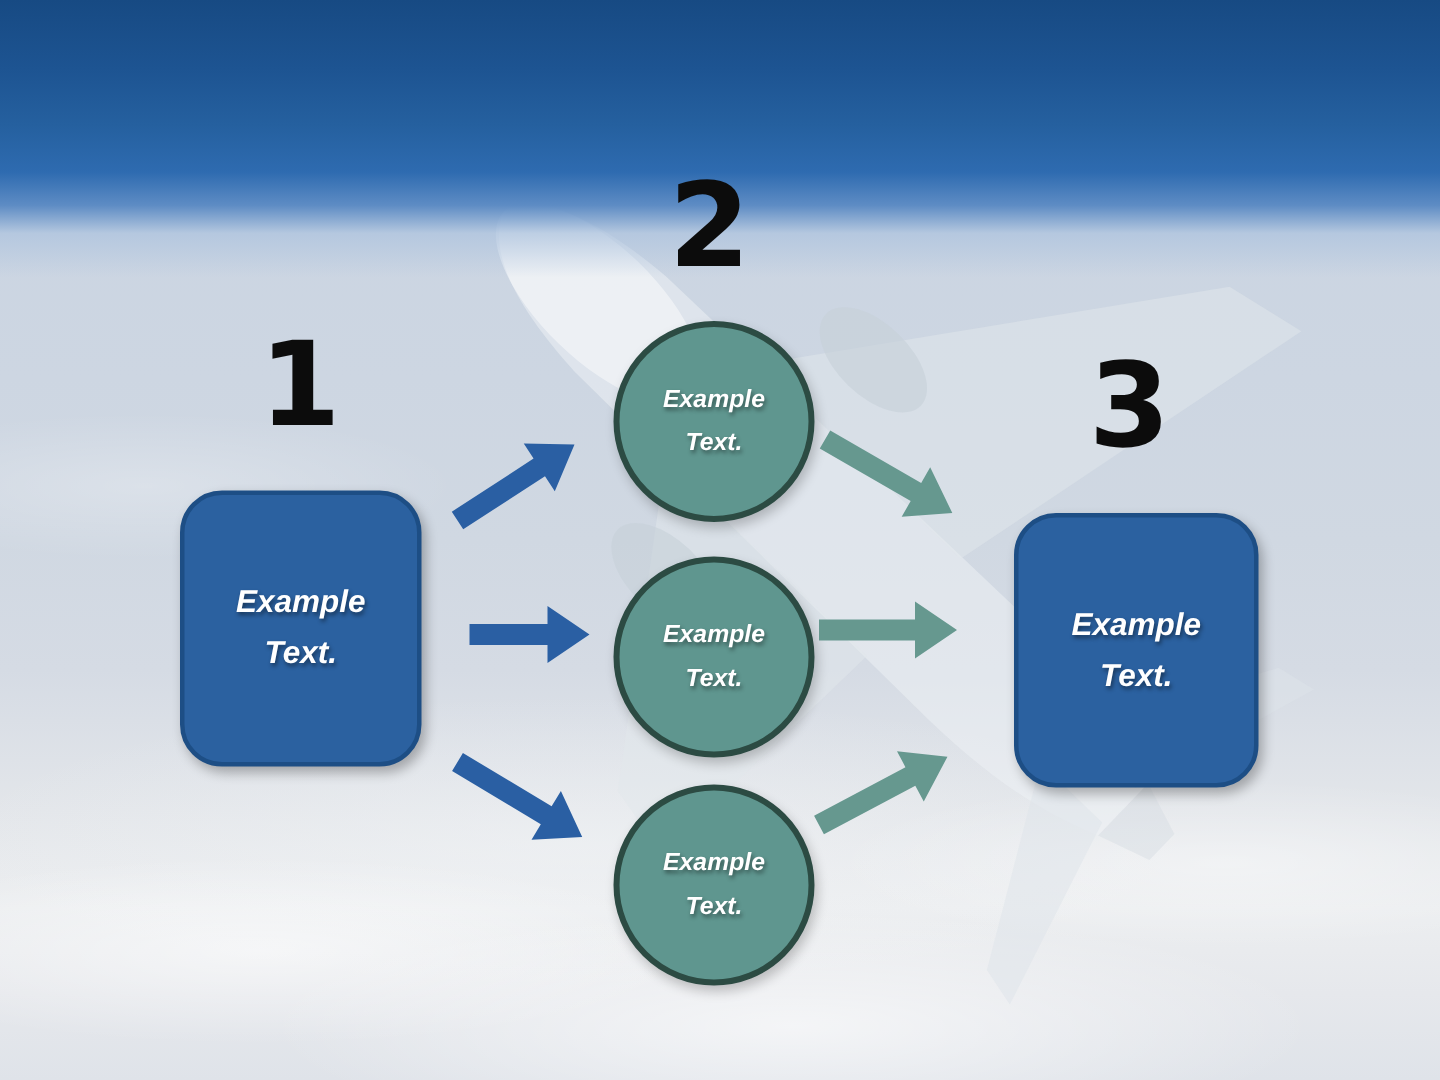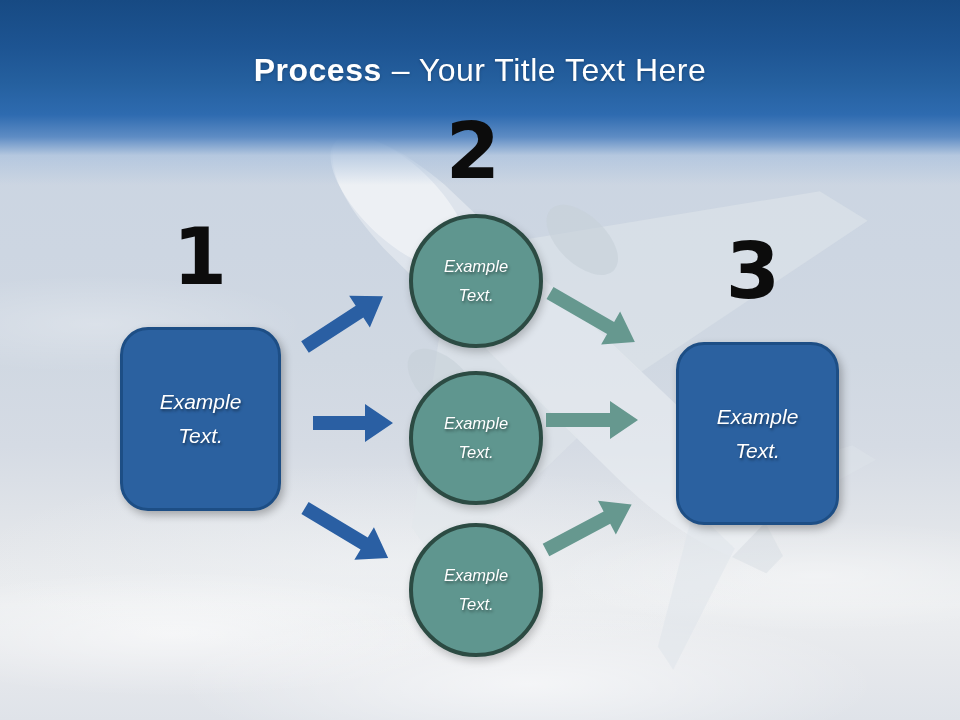--- a/index.html
+++ b/index.html
@@ -39,21 +39,21 @@
   .num2{left:438px;top:112px;width:70px;text-align:center;}
   .num3{left:718px;top:232px;width:70px;text-align:center;}
   .box{
     position:absolute;border:3px solid;border-radius:28px;
     display:flex;align-items:center;justify-content:center;
     box-shadow:3px 4px 8px rgba(0,0,0,.28);
   }
   .box-left{left:120px;top:327px;width:155px;height:178px;}
   .box-right{left:676px;top:342px;width:157px;height:177px;}
   .shape-label{
-    color:#fff;font-weight:400;font-style:italic;text-align:center;
+    color:#fff;font-weight:700;font-style:italic;text-align:center;
     text-shadow:1px 2px 3px rgba(0,0,0,.45);
   }
   .box .shape-label{font-size:21px;line-height:1.6;width:118px;}
   .circle{
     position:absolute;width:126px;height:126px;border-radius:50%;
     border:4px solid;display:flex;align-items:center;justify-content:center;
     box-shadow:2px 4px 8px rgba(0,0,0,.22);
   }
   .circle .shape-label{font-size:16.5px;line-height:1.75;width:100px;}
   .circle1{left:409px;top:214px;}
@@ -77,23 +77,20 @@
       <ellipse cx="100" cy="-42" rx="24" ry="44" fill="#c6d0d8" fill-opacity="0.6"></ellipse>
       <ellipse cx="-100" cy="-42" rx="24" ry="44" fill="#c6d0d8" fill-opacity="0.6"></ellipse>
       <path d="M16,225 L140,295 L146,322 L16,282 Z" fill="#dde4e9" fill-opacity="0.5"></path>
       <path d="M-16,225 L-140,295 L-146,322 L-16,282 Z" fill="#dde4e9" fill-opacity="0.5"></path>
       <path d="M-24,286 L24,286 L12,322 L-12,322 Z" fill="#d4dce2" fill-opacity="0.45"></path>
     </g>
   </svg>
 
   <div class="header"></div>
 
-  <div class="title" style="color: rgb(255, 255, 255);">
-    <span class="t-bold">Process</span><span class="t-rest">– Your Title Text Here</span>
-  </div>
 
   <div class="step-number num1" style="color: rgb(12, 12, 12);">1</div>
   <div class="step-number num2" style="color: rgb(12, 12, 12);">2</div>
   <div class="step-number num3" style="color: rgb(12, 12, 12);">3</div>
 
   <div class="box box-left" style="background: rgb(43, 97, 160); border-color: rgb(29, 78, 133);">
     <div class="shape-label">Example Text.</div>
   </div>
 
   <div class="circle circle1" style="background: rgb(95, 150, 143); border-color: rgb(44, 75, 67);">

